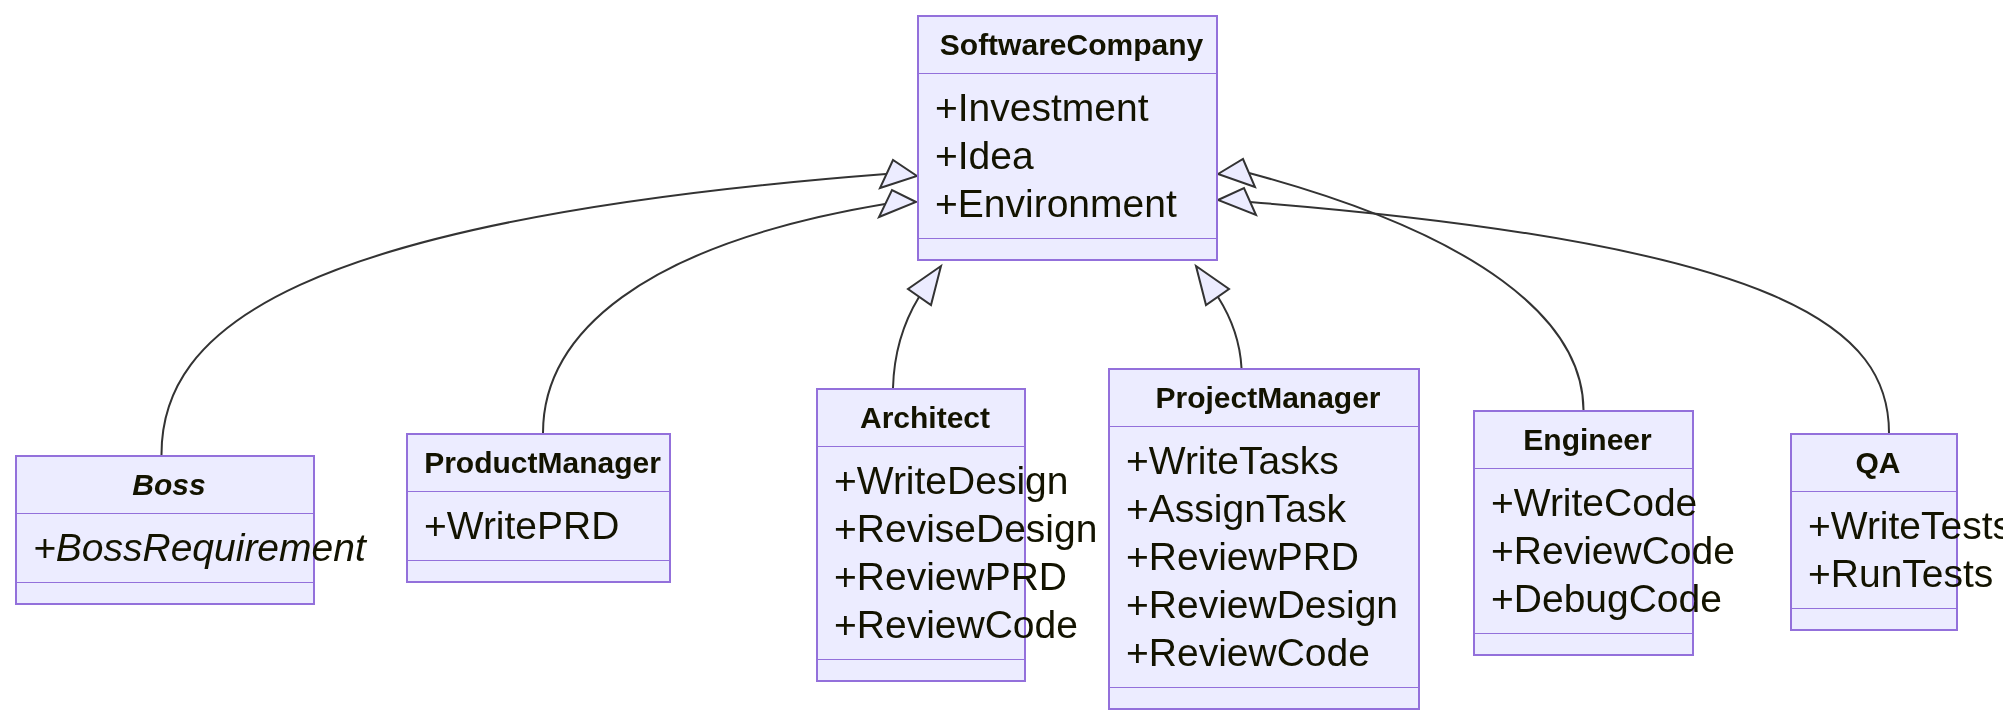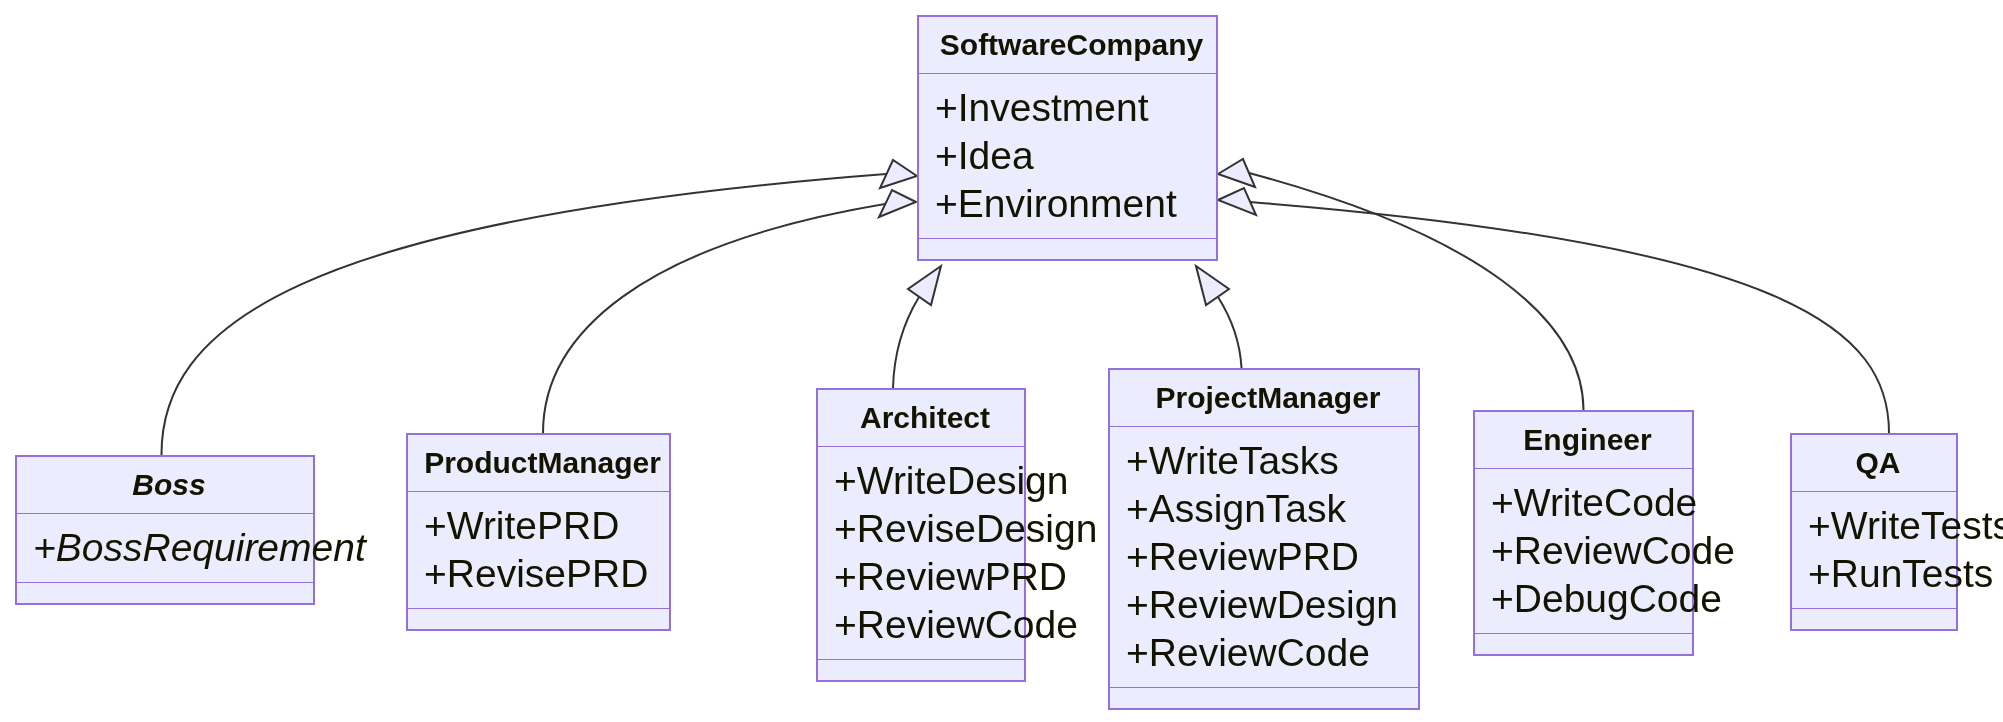--- a/index.html
+++ b/index.html
@@ -116,21 +116,20 @@
     <div class="class-attrs">
       <div class="class-attr">+BossRequirement</div>
     </div>
     <div class="class-footer"></div>
   </div>
 
   <div class="class-box" style="left:406px; top:433px; width:265px;">
     <div class="class-title">ProductManager</div>
     <div class="class-attrs">
       <div class="class-attr">+WritePRD</div>
-      <div class="class-attr">+RevisePRD</div>
     </div>
     <div class="class-footer"></div>
   </div>
 
   <div class="class-box" style="left:816px; top:388px; width:210px;">
     <div class="class-title">Architect</div>
     <div class="class-attrs">
       <div class="class-attr">+WriteDesign</div>
       <div class="class-attr">+ReviseDesign</div>
       <div class="class-attr">+ReviewPRD</div>

